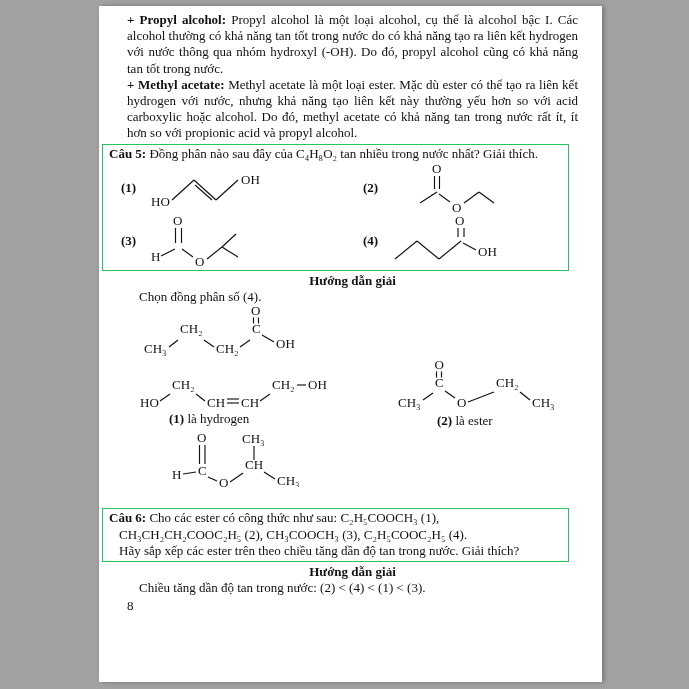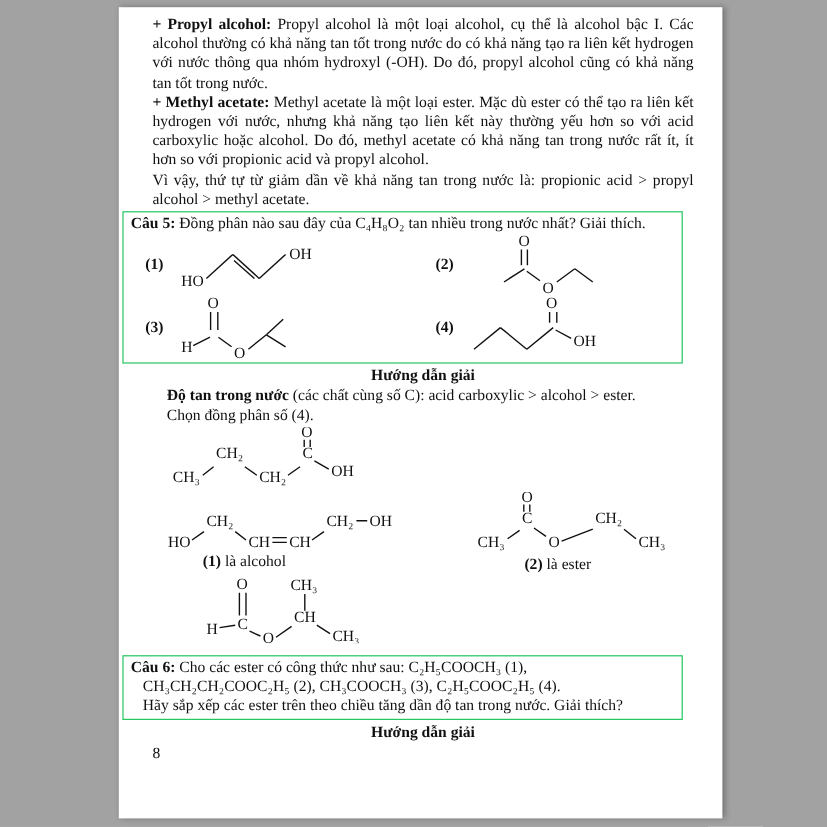--- a/index.html
+++ b/index.html
@@ -27,21 +27,20 @@
 </head>
 <body>
 
 <div class="canvas">
   <div class="page">
 
     <p class="para"><b>+ Propyl alcohol:</b><span> Propyl alcohol là một loại alcohol, cụ thể là alcohol bậc I. Các alcohol thường có khả năng tan tốt trong nước do có khả năng tạo ra liên kết hydrogen với nước thông qua nhóm hydroxyl (-OH). Do đó, propyl alcohol cũng có khả năng tan tốt trong nước.</span></p>
 
     <p class="para"><b>+ Methyl acetate:</b><span> Methyl acetate là một loại ester. Mặc dù ester có thể tạo ra liên kết hydrogen với nước, nhưng khả năng tạo liên kết này thường yếu hơn so với acid carboxylic hoặc alcohol. Do đó, methyl acetate có khả năng tan trong nước rất ít, ít hơn so với propionic acid và propyl alcohol.</span></p>
 
-    <p class="para">Vì vậy, thứ tự từ giảm dần về khả năng tan trong nước là: propionic acid &gt; propyl alcohol &gt; methyl acetate.</p>
 
     <div class="qbox">
       <p class="qline"><b>Câu 5:</b><span> Đồng phân nào sau đây của C₄H₈O₂ tan nhiều trong nước nhất? Giải thích.</span></p>
 
       <div class="srow" style="height:52px;">
         <div class="scell" style="width:242px;padding-left:12px;">
           <span class="snum">(1)</span>
           <svg width="130" height="44" viewBox="0 0 130 44">
             <text x="1" y="40">HO</text>
             <line x1="22" y1="34" x2="44" y2="14"></line>
@@ -93,21 +92,20 @@
             <line x1="72" y1="13" x2="72" y2="22"></line>
             <line x1="71" y1="28" x2="84" y2="35"></line>
             <text x="86" y="41">OH</text>
           </svg>
         </div>
       </div>
     </div>
 
     <p class="heading">Hướng dẫn giải</p>
 
-    <p class="para indent"><b>Độ tan trong nước</b><span> (các chất cùng số C): acid carboxylic &gt; alcohol &gt; ester.</span></p>
 
     <p class="para indent bold">Chọn đồng phân số (4).</p>
 
     <svg width="175" height="52" viewBox="0 0 175 52" style="margin:2px 0 0 16px;">
       <text x="1" y="46">CH₃</text>
       <line x1="26" y1="40" x2="35" y2="33"></line>
       <text x="37" y="26">CH₂</text>
       <line x1="61" y1="33" x2="71" y2="40"></line>
       <text x="73" y="46">CH₂</text>
       <line x1="97" y1="40" x2="107" y2="33"></line>
@@ -129,21 +127,21 @@
           <line x1="57" y1="27" x2="66" y2="34"></line>
           <text x="68" y="40">CH</text>
           <line x1="88" y1="32" x2="100" y2="32"></line>
           <line x1="88" y1="36" x2="100" y2="36"></line>
           <text x="102" y="40">CH</text>
           <line x1="121" y1="34" x2="131" y2="27"></line>
           <text x="133" y="22">CH₂</text>
           <line x1="158" y1="18" x2="167" y2="18"></line>
           <text x="169" y="22">OH</text>
         </svg>
-        <p class="caption" style="margin-left:30px;"><b>(1)</b><span> là alcohol</span></p>
+        <p class="caption" style="margin-left:30px;"><b>(1)</b><span> là hydrogen</span></p>
       </div>
       <div>
         <svg width="170" height="52" viewBox="0 0 170 52">
           <text x="1" y="46">CH₃</text>
           <line x1="26" y1="39" x2="36" y2="32"></line>
           <text x="38" y="26">C</text>
           <text x="37.5" y="8">O</text>
           <line x1="39.5" y1="10.5" x2="39.5" y2="16.5"></line>
           <line x1="44.5" y1="10.5" x2="44.5" y2="16.5"></line>
           <line x1="48" y1="30" x2="58" y2="37"></line>
@@ -169,25 +167,26 @@
         <text x="48" y="56">O</text>
         <line x1="59" y1="51" x2="72" y2="42"></line>
         <text x="74" y="38">CH</text>
         <text x="71" y="12">CH₃</text>
         <line x1="83" y1="15" x2="83" y2="29"></line>
         <line x1="93" y1="41" x2="104" y2="48"></line>
         <text x="106" y="54">CH₃</text>
       </svg>
     </div>
 
-    <div class="qbox" style="margin-top:10px;">
+    <div class="qbox" style="margin-top:21px;">
       <p class="qline"><b>Câu 6:</b><span> Cho các ester có công thức như sau: C₂H₅COOCH₃ (1),</span></p>
       <p class="qline qi">CH₃CH₂CH₂COOC₂H₅ (2), CH₃COOCH₃ (3), C₂H₅COOC₂H₅ (4).</p>
       <p class="qline qi">Hãy sắp xếp các ester trên theo chiều tăng dần độ tan trong nước. Giải thích?</p>
     </div>
 
     <p class="heading">Hướng dẫn giải</p>
 
+    <p class="para indent">Chiều tăng dần độ tan trong nước: (2) &lt; (4) &lt; (1) &lt; (3).</p>
 
     <p class="pagenum">8</p>
 
   </div>
 </div>
 
 </body></html>

